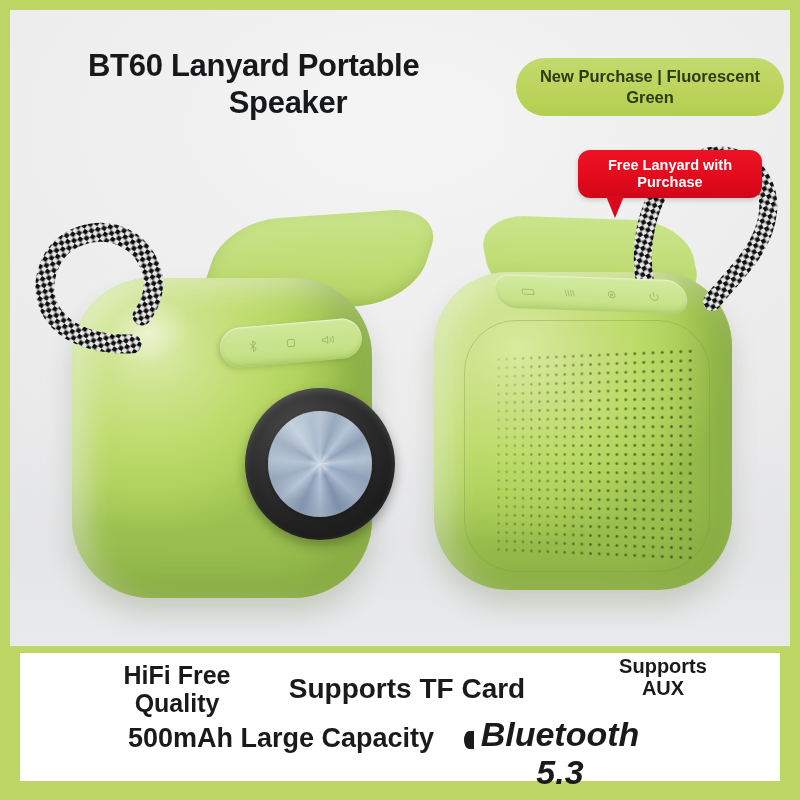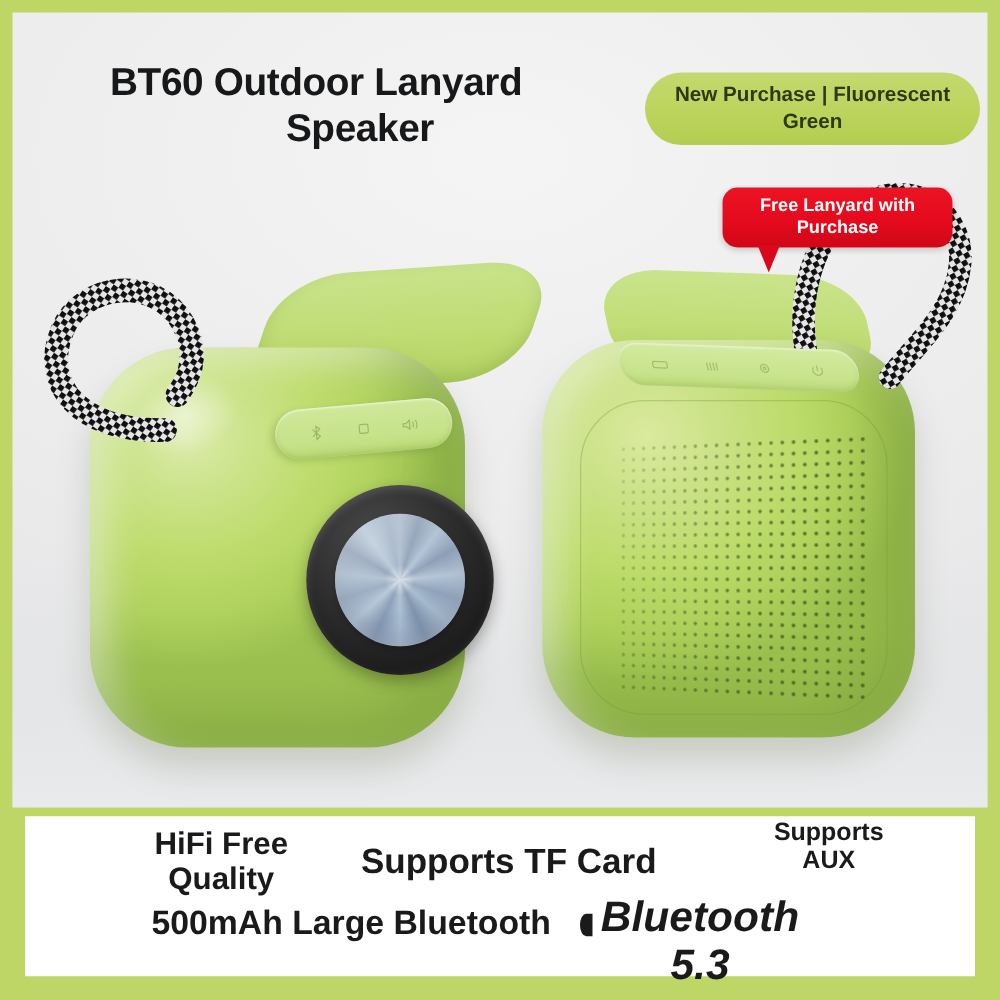--- a/index.html
+++ b/index.html
@@ -396,37 +396,37 @@
           </svg>
         </span>
       </div>
 
       <div class="grille">
         <div class="grille-dots"></div>
       </div>
     </div>
 
     <div class="title">
-      <span class="l1">BT60 Outdoor Lanyard</span>
+      <span class="l1">BT60 Lanyard Portable</span>
       <span class="l2">Speaker</span>
     </div>
 
     <div class="pill-badge">New Purchase | Fluorescent Green</div>
 
     <div class="red-bubble-wrap">
       <div class="red-bubble">Free Lanyard with Purchase</div>
       <div class="red-bubble-tail"></div>
     </div>
   </div>
 
   <div class="features">
     <div class="feat feat-hifi">HiFi Free
 Quality</div>
     <div class="feat feat-tf">Supports TF Card</div>
     <div class="feat feat-aux">Supports
 AUX</div>
-    <div class="feat feat-battery">500mAh Large Bluetooth</div>
+    <div class="feat feat-battery">500mAh Large Capacity</div>
     <div class="bt-mark"></div>
     <div class="feat feat-bluetooth">Bluetooth
 5.3</div>
   </div>
 
 </div>
 
 </body></html>

